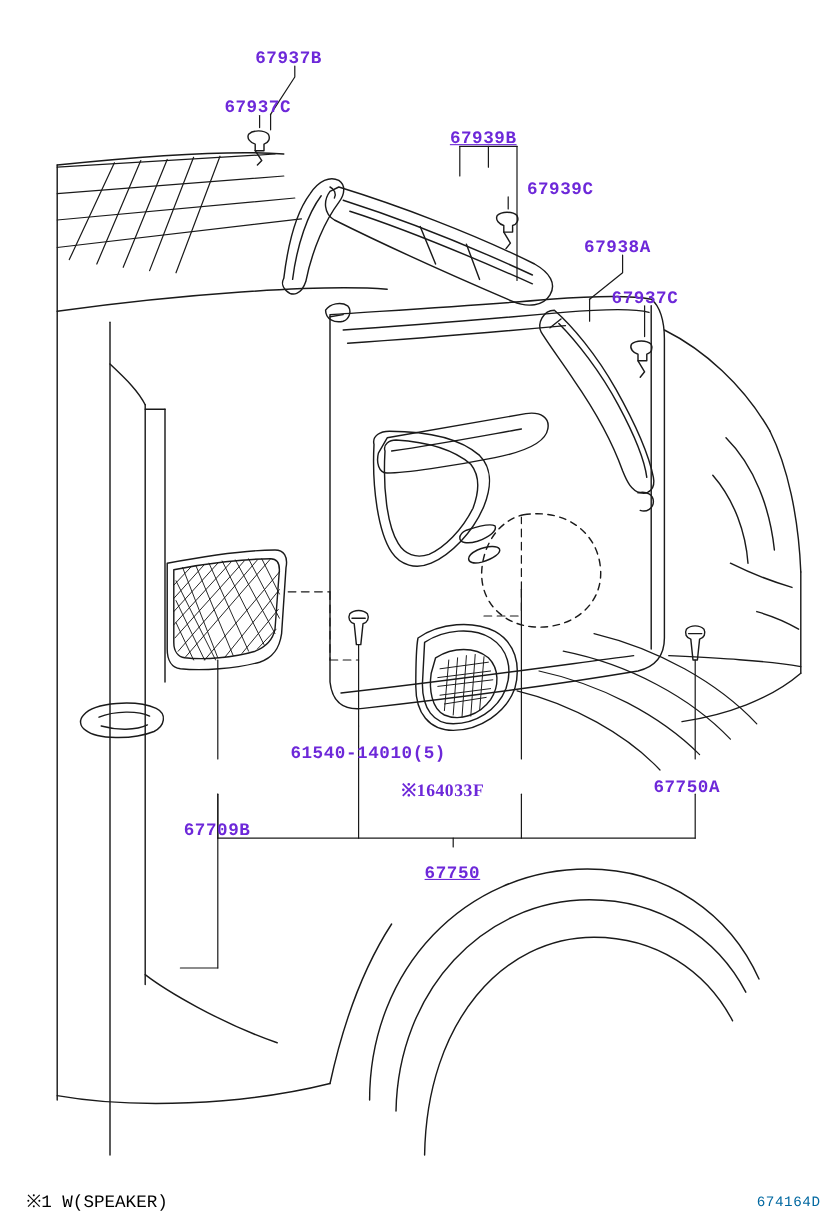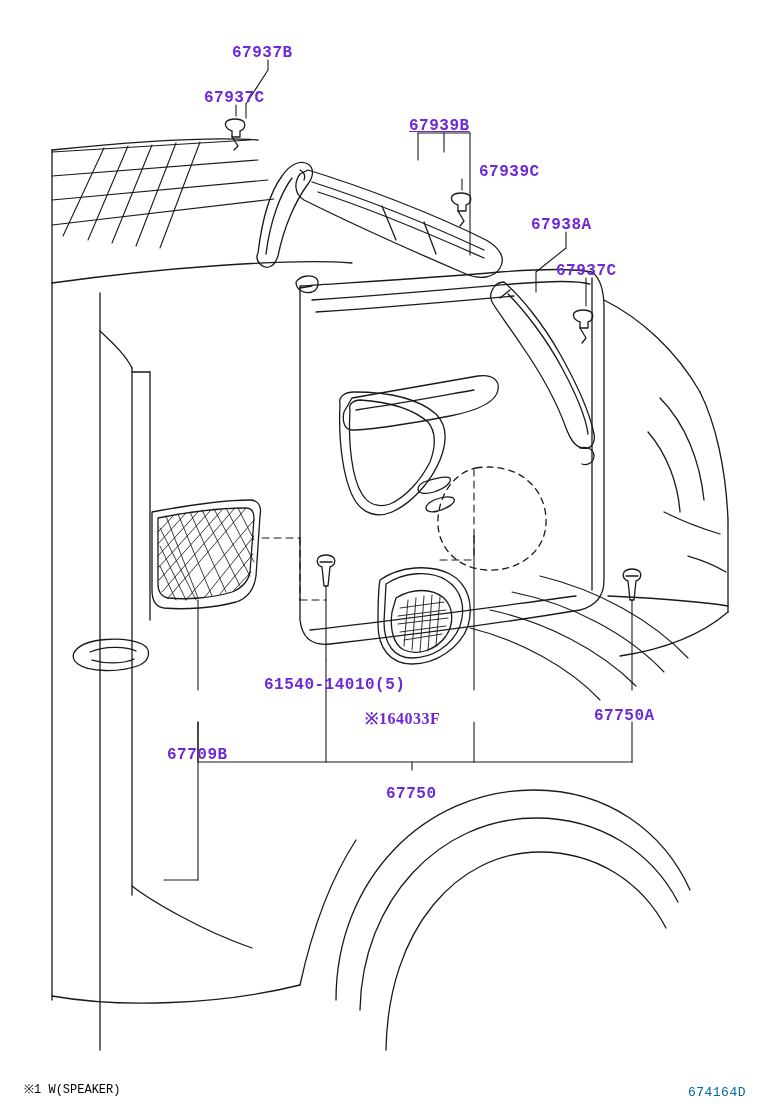--- a/index.html
+++ b/index.html
@@ -34,21 +34,21 @@
     font-family: "Liberation Mono", monospace;
     font-size: 16px;
     font-weight: bold;
     letter-spacing: 0.5px;
     white-space: nowrap;
     color: #6d28d9;
   }
   .foot {
     position: absolute;
     font-family: "Liberation Mono", monospace;
-    font-size: 12px;
+    font-size: 16px;
     white-space: nowrap;
     color: #000;
   }
   .code {
     position: absolute;
     right: 14px;
     bottom: 12px;
     font-family: "Liberation Mono", monospace;
     font-size: 13px;
     letter-spacing: 0.5px;
@@ -341,18 +341,18 @@
   <div class="lbl" style="left:232px; top:44px;">67937B</div>
   <div class="lbl" style="left:204px; top:89px;">67937C</div>
   <div class="lbl" style="left:409px; top:117px;text-decoration:underline;">67939B</div>
   <div class="lbl" style="left:434px; top:163px;margin-left:45px;">67939C</div>
   <div class="lbl" style="left:531px; top:216px;">67938A</div>
   <div class="lbl" style="left:556px; top:262px;">67937C</div>
   <div class="lbl" style="left:264px; top:676px;">61540-14010(5)</div>
   <div class="lbl" style="left:167px; top:746px;">67709B</div>
   <div class="lbl" style="left:365px; top:707px;font-family:Liberation Serif, serif;">※164033F</div>
   <div class="lbl" style="left:594px; top:707px;">67750A</div>
-  <div class="lbl" style="left:386px; top:785px;">67750</div>
+  <div class="lbl" style="left:386px; top:785px;text-decoration:underline;">67750</div>
 
   <div class="foot" style="left:24px; top:1080px;">※1 W(SPEAKER)</div>
   <div class="code">674164D</div>
 
 </div>
 
 </body></html>

